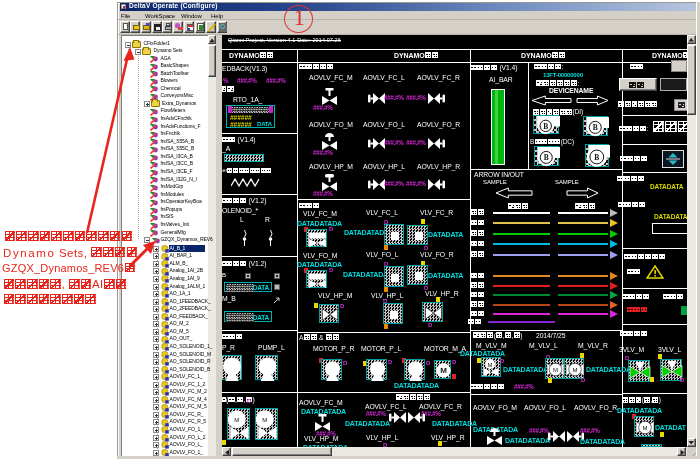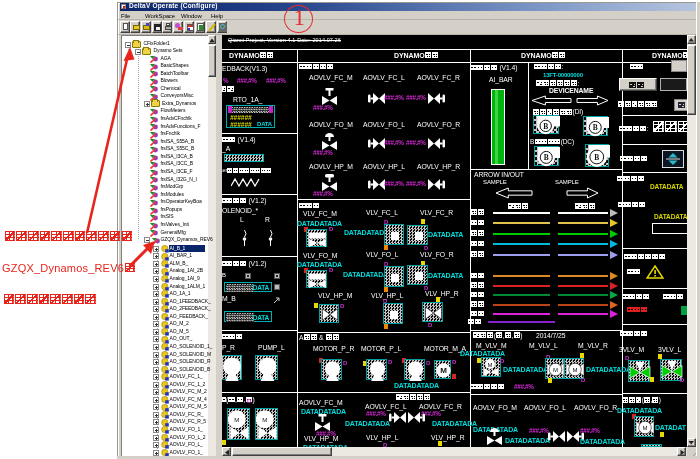--- a/index.html
+++ b/index.html
@@ -1134,21 +1134,23 @@
     </div>
 <div class="" style="position:absolute;left:687px;top:447px;width:13px;height:12px;background:#d4d0c8"></div>
 <svg width="12" height="12" style="position:absolute;left:688px;top:447px">
       <line x1="2" y1="12" x2="12" y2="2" stroke="#999" stroke-width="1"></line>
       <line x1="6" y1="12" x2="12" y2="6" stroke="#999" stroke-width="1"></line>
       <line x1="10" y1="12" x2="12" y2="10" stroke="#999" stroke-width="1"></line>
     </svg>
 <div class="" style="position:absolute;left:695.5px;top:2px;width:4.5px;height:457px;background:#d4d0c8;border-left:1px solid #fff"></div>
 <div class="" style="position:absolute;left:117px;top:456px;width:583px;height:3px;background:#d4d0c8"></div>
 <div class="t " style="left:4px;top:230px;color:#e8251c;font-size:11.5px;letter-spacing:0.3px"><i class="h "></i><i class="h "></i><i class="h "></i><i class="h "></i><i class="h "></i><i class="h "></i><i class="h "></i><i class="h "></i><i class="h "></i><i class="h "></i><i class="h "></i></div>
+<div class="t " style="left:3px;top:246.5px;color:#e8251c;font-size:11.5px;letter-spacing:0.4px"><span style="letter-spacing:1.6px">Dynamo</span> Sets, <i class="h "></i><i class="h "></i><i class="h "></i><i class="h "></i></div>
 <div class="t " style="left:2px;top:262.5px;color:#e8251c;font-size:11px;letter-spacing:0.2px">GZQX_Dynamos_REV6<i class="h "></i></div>
+<div class="t " style="left:3px;top:278px;color:#e8251c;font-size:11.5px;letter-spacing:0.3px"><i class="h "></i><i class="h "></i><i class="h "></i><i class="h "></i><i class="h "></i>, <i class="h "></i><i class="h "></i>AI<i class="h "></i><i class="h "></i></div>
 <div class="t " style="left:3px;top:293px;color:#e8251c;font-size:11.5px;letter-spacing:0.3px"><i class="h "></i><i class="h "></i><i class="h "></i><i class="h "></i><i class="h "></i><i class="h "></i><i class="h "></i><i class="h "></i></div>
 <div style="position:absolute;left:284px;top:5px;width:29px;height:28px;border:1.8px solid #e03030;border-radius:50%"></div>
 <div class="t " style="left:293.5px;top:6.5px;color:#e03030;font-size:23px;line-height:0.95;font-family:'Liberation Serif',serif">1</div>
 <svg width="700" height="459" style="position:absolute;left:0;top:0;pointer-events:none">
 <line x1="87" y1="233" x2="128" y2="55" stroke="#e8251c" stroke-width="2.6"></line>
 <polygon points="130,47 123.5,61 134.5,59.5" fill="#e8251c"></polygon>
 <line x1="130" y1="266" x2="149" y2="247" stroke="#e8251c" stroke-width="3"></line>
 <polygon points="155,241 143,245 151,254" fill="#e8251c"></polygon>
 </svg>
 </div>

